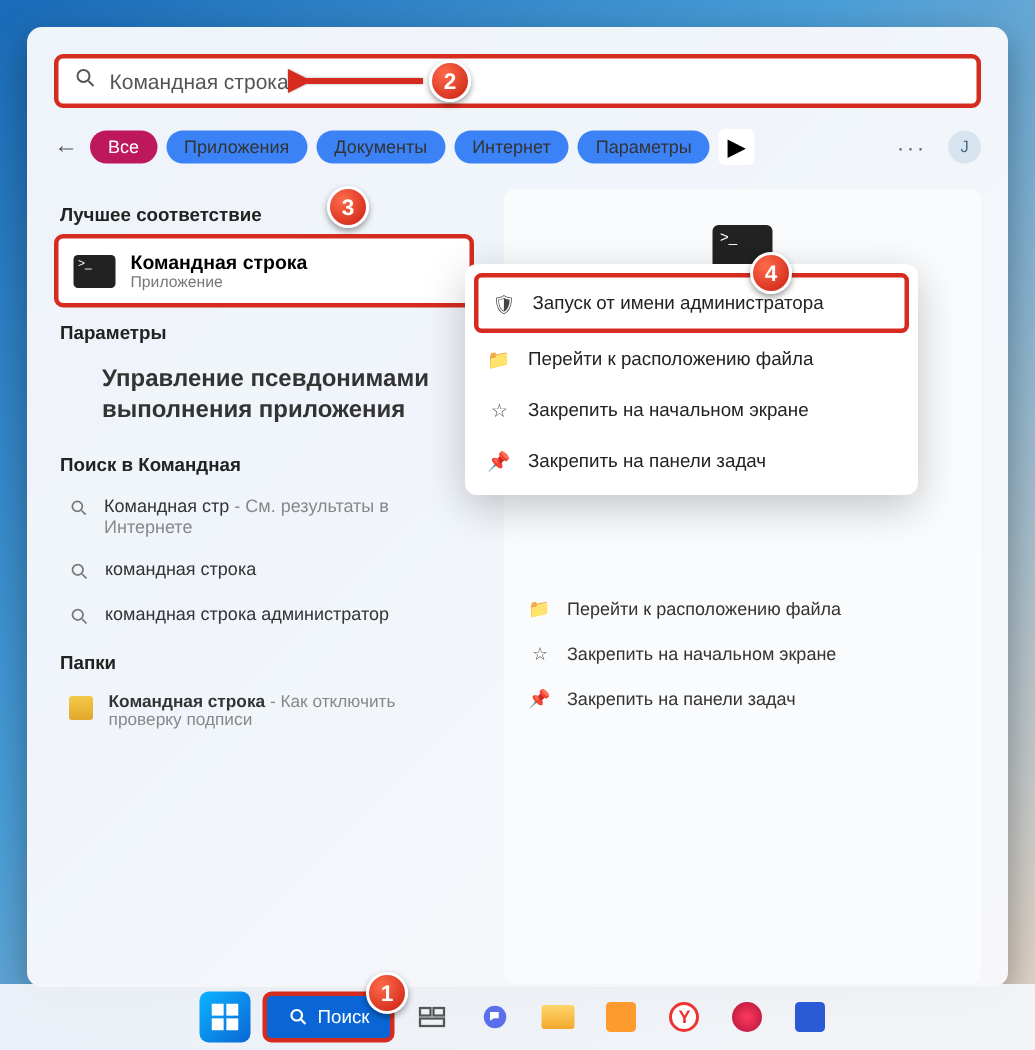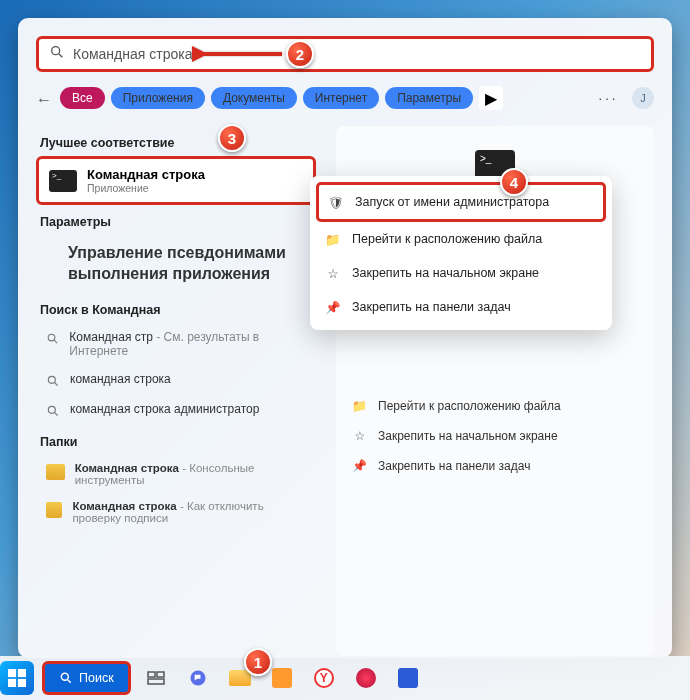--- a/index.html
+++ b/index.html
@@ -49,21 +49,21 @@
 
 .action-list { margin-top: 8px; }
 .action-item { display: flex; gap: 10px; align-items: center; padding: 7px 6px; font-size: 12px; color: #333; }
 .action-item .aicon { width: 16px; height: 16px; display: flex; align-items: center; justify-content: center; color: #555; }
 
 .context-menu { position: absolute; top: 50px; left: -26px; width: 302px; background: #fff; border-radius: 8px; box-shadow: 0 8px 28px rgba(0,0,0,.22); padding: 6px; z-index: 20; }
 .cm-item { display: flex; gap: 10px; align-items: center; padding: 8px 8px; font-size: 12.5px; color: #222; border-radius: 5px; }
 .cm-item.hl { border: 3px solid #d62c20; }
 .cm-icon { width: 18px; height: 18px; display: flex; align-items: center; justify-content: center; color: #444; }
 
-.taskbar { position: absolute; bottom: 0; left: 0; right: 0; height: 44px; background: rgba(243,245,250,.94); display: flex; align-items: center; gap: 8px; }
+.taskbar { position: absolute; bottom: 0; left: 0; right: 0; height: 44px; background: rgba(243,245,250,.94); display: flex; align-items: center; justify-content: center; gap: 8px; }
 .tb-item { width: 34px; height: 34px; display: flex; align-items: center; justify-content: center; border-radius: 4px; }
 .tb-search { width: auto; padding: 0 14px; background: #0a66d6; color: #fff; font-size: 12.5px; gap: 6px; border: 3px solid #d62c20; border-radius: 6px; }
 .tb-start { background: linear-gradient(135deg,#0bb4ff,#0a66d6); border-radius: 6px; }
 
 .badge { position: absolute; width: 28px; height: 28px; border-radius: 50%; background: radial-gradient(circle at 35% 30%, #ff6a4a, #c91f12); border: 2px solid #fff; color: #fff; font-weight: 700; display: flex; align-items: center; justify-content: center; font-size: 15px; box-shadow: 0 2px 4px rgba(0,0,0,.4); z-index: 50; }
 .arrow { position: absolute; z-index: 49; }
 .arrow svg { filter: drop-shadow(0 0 1px rgba(0,0,0,.3)); }
 </style>
 </head>
 <body>
@@ -123,24 +123,20 @@
       </div>
       <div class="web-item">
         <span class="mini"><svg viewBox="0 0 24 24" fill="none" stroke="#777" stroke-width="2">
               <circle cx="10" cy="10" r="6"></circle>
               <line x1="15" y1="15" x2="20" y2="20"></line>
             </svg></span>
         <span class="txt">командная строка администратор</span>
       </div>
 
       <div class="section-title">Папки</div>
-      <div class="folder-item">
-        <div class="fico"></div>
-        <span class="txt"><b>Командная строка</b><span class="muted"> - Консольные инструменты</span></span>
-      </div>
       <div class="folder-item">
         <div class="fico"></div>
         <span class="txt"><b>Командная строка</b><span class="muted"> - Как отключить проверку подписи</span></span>
       </div>
     </div>
 
     <div class="right">
       <div class="big-preview"></div>
       <div class="right-title">Командная строка</div>
 

